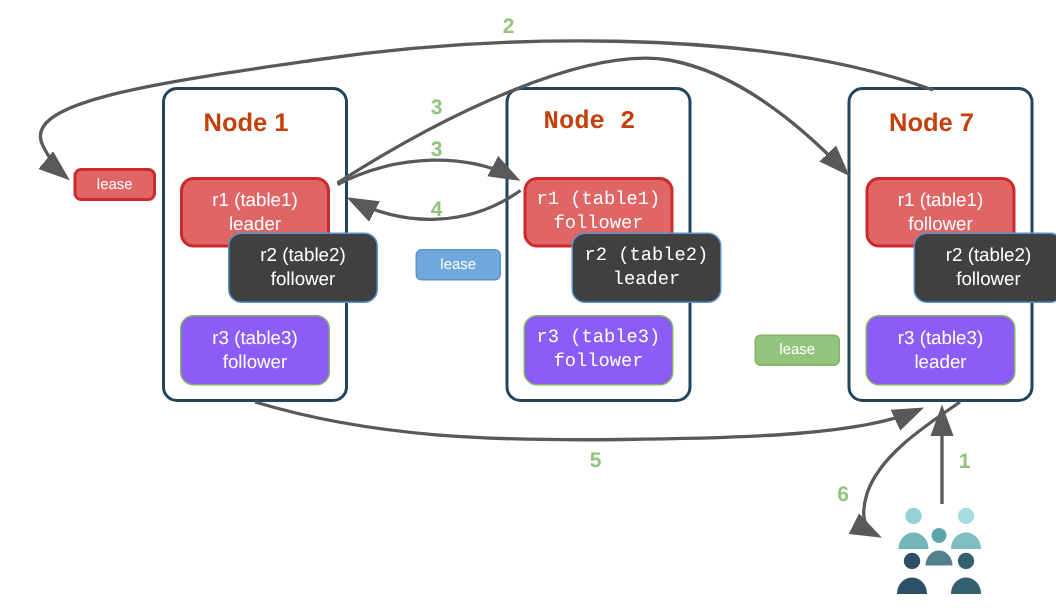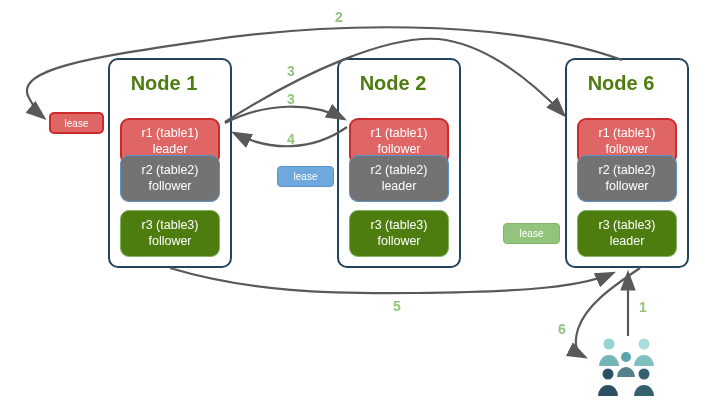--- a/index.html
+++ b/index.html
@@ -2,27 +2,27 @@
 <html><head>
 <meta charset="utf-8">
 <style>
   html,body{margin:0;padding:0;background:#ffffff;}
   body{font-family:"Liberation Sans", sans-serif;}
   .canvas{position:relative;width:704px;height:405px;background:#fff;overflow:hidden;}
 
   .node{position:absolute;width:124px;height:210px;background:#fff;
         border:2px solid #23445d;border-radius:10px;box-sizing:border-box;}
   .node-title{position:absolute;left:0;right:12px;top:12px;text-align:center;
-        font-size:20px;font-weight:bold;color:#4d7c0f;}
+        font-size:17px;font-weight:bold;color:#c2410c;}
   .replica{position:absolute;left:10px;width:100px;height:47px;border-radius:9px;
         box-sizing:border-box;display:flex;flex-direction:column;align-items:center;
         justify-content:center;color:#fff;font-size:12.5px;line-height:1.25;text-align:center;}
   .replica.red{background:#e06666;border:2px solid #cc2b2b;}
-  .replica.blue{background:#737373;border:1.5px solid #5a93cc;}
-  .replica.green{background:#4d7c0f;border:1.5px solid #82b366;}
+  .replica.blue{background:#404040;border:1.5px solid #5a93cc;margin-left:32px;}
+  .replica.green{background:#8b5cf6;border:1.5px solid #82b366;}
   .r-top{top:40px;margin-top:18px;} .r-mid{top:95px;} .r-bot{top:150px;}
 
   .lease{position:absolute;display:flex;align-items:center;justify-content:center;
         color:#fff;font-size:10px;border-radius:4px;box-sizing:border-box;}
   .lease.red{left:49px;top:112px;width:55px;height:22px;background:#e06666;border:2px solid #cc2b2b;border-radius:5px;}
   .lease.blue{left:277px;top:166px;width:57px;height:21px;background:#6fa8dc;border:1.5px solid #5a93cc;}
   .lease.green{left:503px;top:223px;width:57px;height:21px;background:#93c47d;border:1.5px solid #82b366;}
 
   .step{position:absolute;transform:translate(-50%,-50%);font-size:14px;
         font-weight:bold;color:#93c47d;}
@@ -43,38 +43,38 @@
     <div class="replica blue r-mid">
       <div>r2 (table2)</div>
       <div>follower</div>
     </div>
     <div class="replica green r-bot">
       <div>r3 (table3)</div>
       <div>follower</div>
     </div>
   </div>
 
-  <div class="node" style="left:337px;top:58px;">
+  <div class="node" style="left:337px;top:58px;font-family:Liberation Mono, monospace;">
     <div class="node-title">Node 2</div>
     <div class="replica red r-top">
       <div>r1 (table1)</div>
       <div>follower</div>
     </div>
     <div class="replica blue r-mid">
       <div>r2 (table2)</div>
       <div>leader</div>
     </div>
     <div class="replica green r-bot">
       <div>r3 (table3)</div>
       <div>follower</div>
     </div>
   </div>
 
   <div class="node" style="left:565px;top:58px;">
-    <div class="node-title">Node 6</div>
+    <div class="node-title">Node 7</div>
     <div class="replica red r-top">
       <div>r1 (table1)</div>
       <div>follower</div>
     </div>
     <div class="replica blue r-mid">
       <div>r2 (table2)</div>
       <div>follower</div>
     </div>
     <div class="replica green r-bot">
       <div>r3 (table3)</div>

